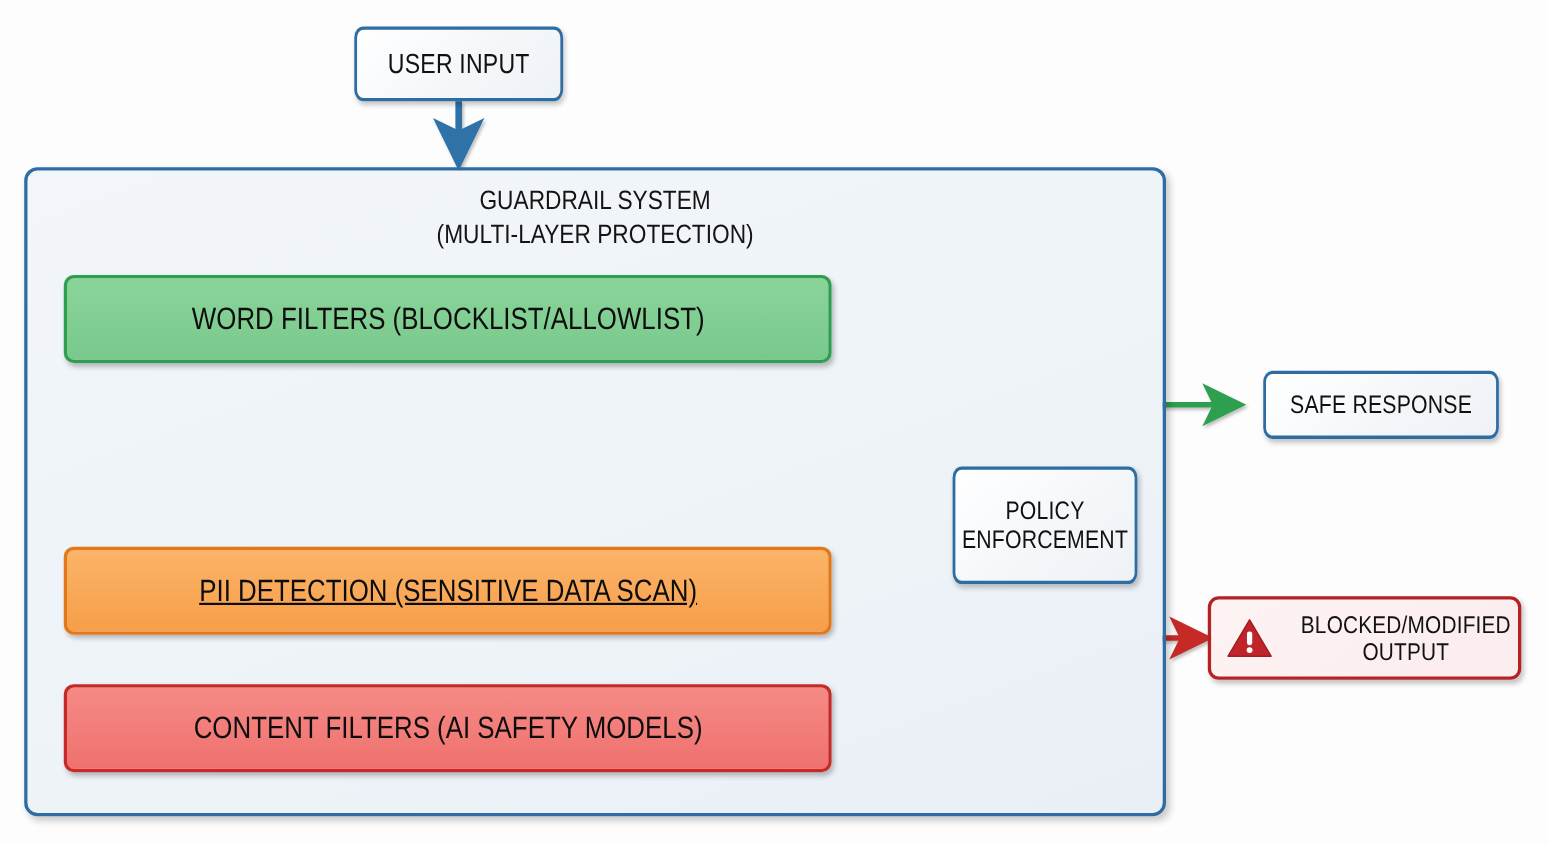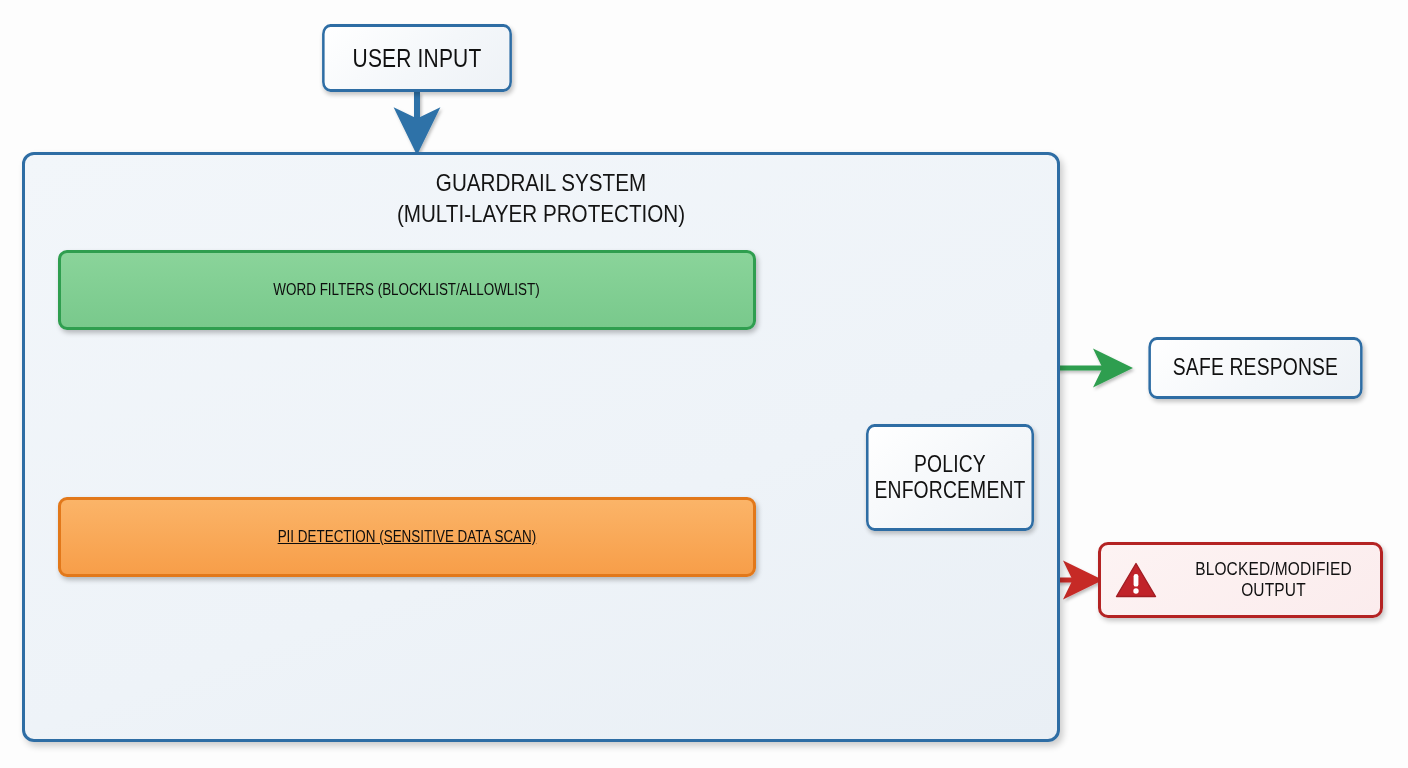--- a/index.html
+++ b/index.html
@@ -56,21 +56,21 @@
     line-height: 1.28;
     color: #141414;
     white-space: pre-line;
     transform: scaleX(0.86);
   }
   .layer-box {
     position: absolute;
     left: 58px; width: 698px; height: 80px;
     border-radius: 9px;
     display: flex; align-items: center; justify-content: center;
-    font-size: 16px;
+    font-size: 28px;
     color: #0d0d0d;
     box-shadow: 2px 3px 5px rgba(0,0,0,0.25);
   }
   .layer-box .lbl { transform: scaleX(0.84); }
   #layer-word   { top: 250px; background: linear-gradient(180deg,#8ad49a 0%,#79c98c 100%); border: 3px solid #2f9e4f; }
   #layer-topic  { top: 373px; background: linear-gradient(180deg,#fbe46a 0%,#f6d94f 100%); border: 3px solid #dfa01c; }
   #layer-pii    { top: 497px; background: linear-gradient(180deg,#fbb468 0%,#f79e49 100%); border: 3px solid #e2781a; text-decoration: underline; }
   #layer-content{ top: 622px; background: linear-gradient(180deg,#f58a86 0%,#ef716e 100%); border: 3px solid #c62a28; }
 
   #user-input {
@@ -86,21 +86,21 @@
     left: 1128px; top: 337px; width: 255px; height: 62px;
     font-size: 23px;
   }
   #blocked-output {
     left: 1098px; top: 542px; width: 285px; height: 76px;
     background: linear-gradient(145deg,#fdf3f3 0%,#fbeced 100%);
     border: 3px solid #b42323;
     display: flex; flex-direction: row; align-items: center;
     justify-content: flex-start; gap: 10px;
     padding-left: 14px;
-    font-size: 18px;
+    font-size: 22px;
     transform: none;
   }
   #blocked-output .lbl {
     flex: 1; text-align: center; white-space: pre-line;
     line-height: 1.14; transform: scaleX(0.86);
   }
   .warn-icon { width: 42px; height: 38px; flex: 0 0 auto; }
 </style>
 </head>
 <body>
@@ -162,20 +162,23 @@
 
   <div class="layer-box" id="layer-word">
     <span class="lbl">WORD FILTERS (BLOCKLIST/ALLOWLIST)</span>
   </div>
 
 
   <div class="layer-box" id="layer-pii">
     <span class="lbl">PII DETECTION (SENSITIVE DATA SCAN)</span>
   </div>
 
+  <div class="layer-box" id="layer-content">
+    <span class="lbl">CONTENT FILTERS (AI SAFETY MODELS)</span>
+  </div>
 
   <div class="node blue-box boxshadow" id="policy-enforcement">
     <span class="lbl">POLICY
 ENFORCEMENT</span>
   </div>
 
   <div class="node blue-box boxshadow" id="safe-response">
     <span class="lbl">SAFE RESPONSE</span>
   </div>
 

